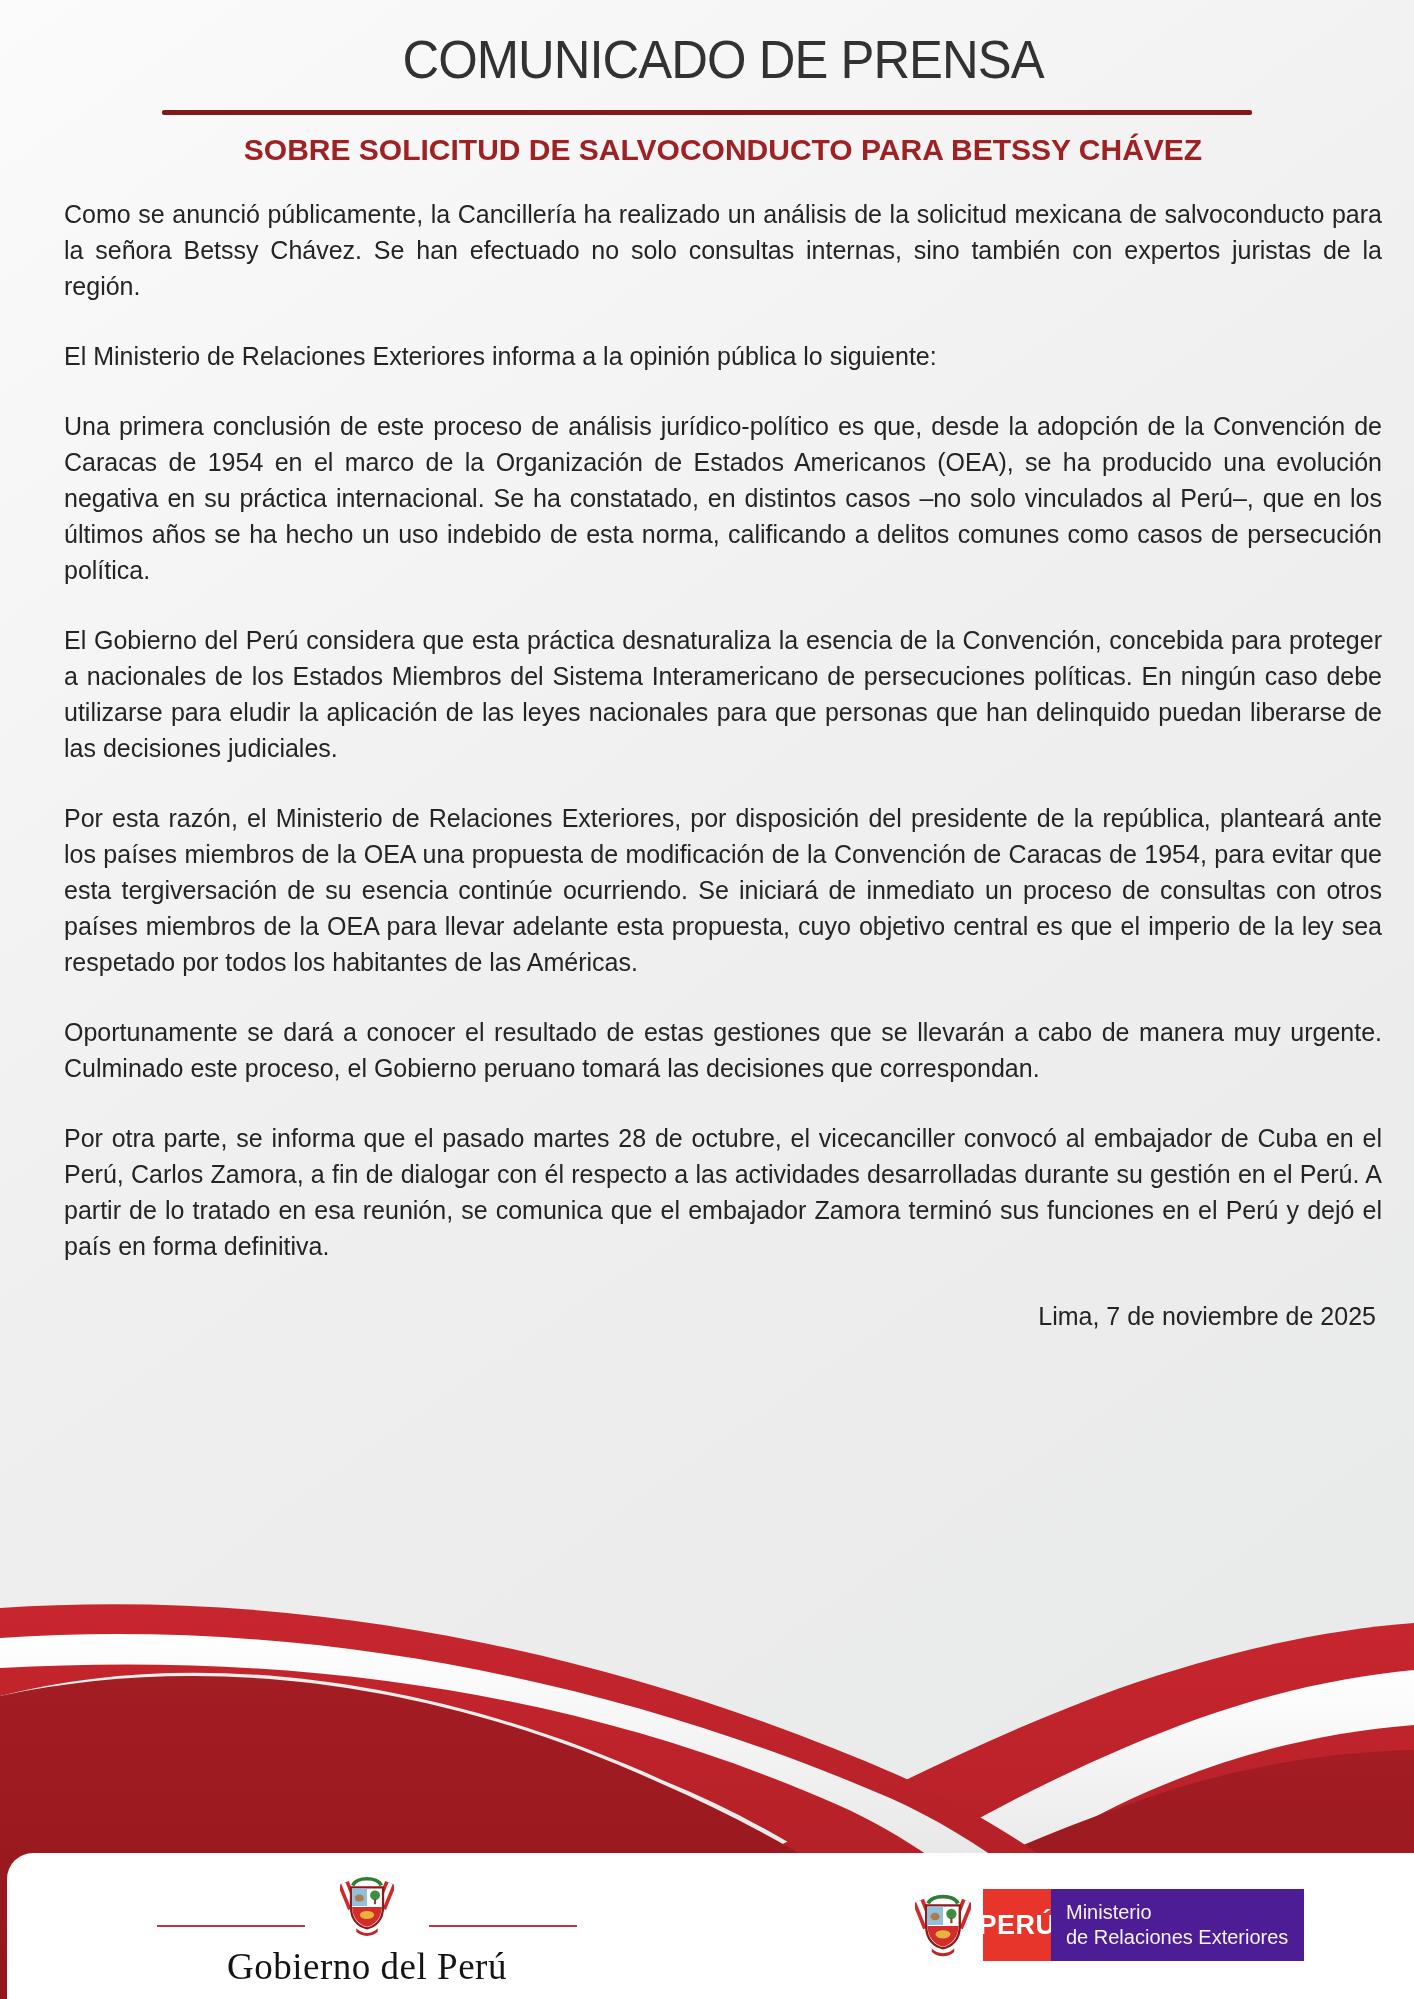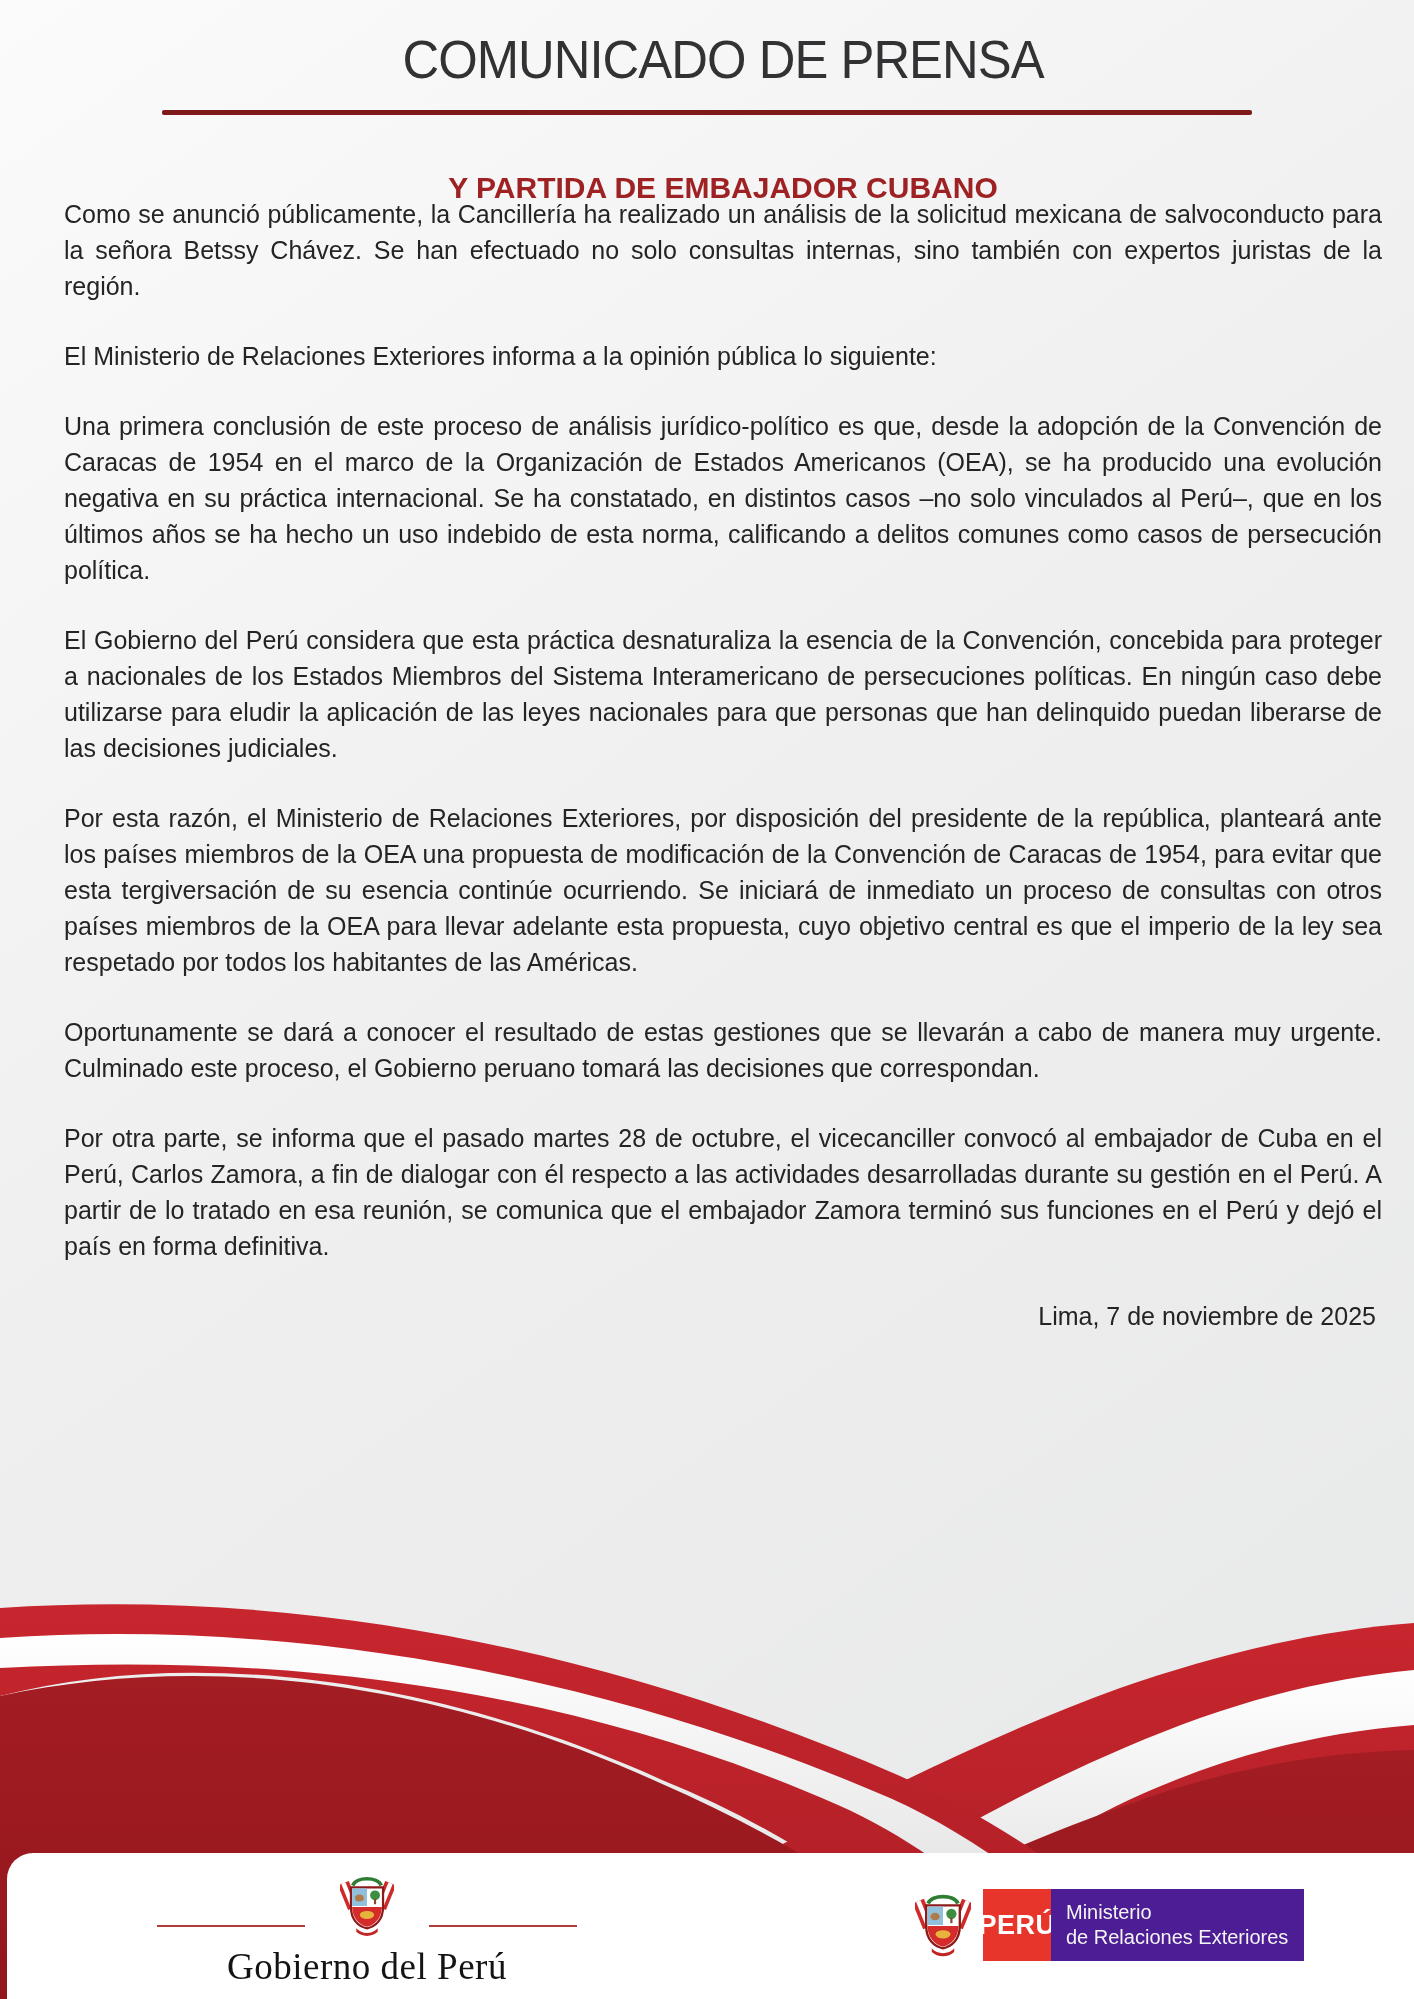--- a/index.html
+++ b/index.html
@@ -54,22 +54,21 @@
 </style>
 </head>
 <body>
 
 <div class="page">
 
   <h1 class="title">COMUNICADO DE PRENSA</h1>
   <div class="divider"></div>
 
   <div class="subtitle">
-    <br>
-    <span>Y PARTIDA DE EMBAJADOR CUBANO</span>
+    <span>SOBRE SOLICITUD DE SALVOCONDUCTO PARA BETSSY CHÁVEZ</span><br>
   </div>
 
   <div class="content">
     <p>Como se anunció públicamente, la Cancillería ha realizado un análisis de la solicitud mexicana de salvoconducto para la señora Betssy Chávez. Se han efectuado no solo consultas internas, sino también con expertos juristas de la región.</p>
     <p>El Ministerio de Relaciones Exteriores informa a la opinión pública lo siguiente:</p>
     <p>Una primera conclusión de este proceso de análisis jurídico-político es que, desde la adopción de la Convención de Caracas de 1954 en el marco de la Organización de Estados Americanos (OEA), se ha producido una evolución negativa en su práctica internacional. Se ha constatado, en distintos casos –no solo vinculados al Perú–, que en los últimos años se ha hecho un uso indebido de esta norma, calificando a delitos comunes como casos de persecución política.</p>
     <p>El Gobierno del Perú considera que esta práctica desnaturaliza la esencia de la Convención, concebida para proteger a nacionales de los Estados Miembros del Sistema Interamericano de persecuciones políticas. En ningún caso debe utilizarse para eludir la aplicación de las leyes nacionales para que personas que han delinquido puedan liberarse de las decisiones judiciales.</p>
     <p>Por esta razón, el Ministerio de Relaciones Exteriores, por disposición del presidente de la república, planteará ante los países miembros de la OEA una propuesta de modificación de la Convención de Caracas de 1954, para evitar que esta tergiversación de su esencia continúe ocurriendo. Se iniciará de inmediato un proceso de consultas con otros países miembros de la OEA para llevar adelante esta propuesta, cuyo objetivo central es que el imperio de la ley sea respetado por todos los habitantes de las Américas.</p>
     <p>Oportunamente se dará a conocer el resultado de estas gestiones que se llevarán a cabo de manera muy urgente. Culminado este proceso, el Gobierno peruano tomará las decisiones que correspondan.</p>
     <p>Por otra parte, se informa que el pasado martes 28 de octubre, el vicecanciller convocó al embajador de Cuba en el Perú, Carlos Zamora, a fin de dialogar con él respecto a las actividades desarrolladas durante su gestión en el Perú. A partir de lo tratado en esa reunión, se comunica que el embajador Zamora terminó sus funciones en el Perú y dejó el país en forma definitiva.</p>

